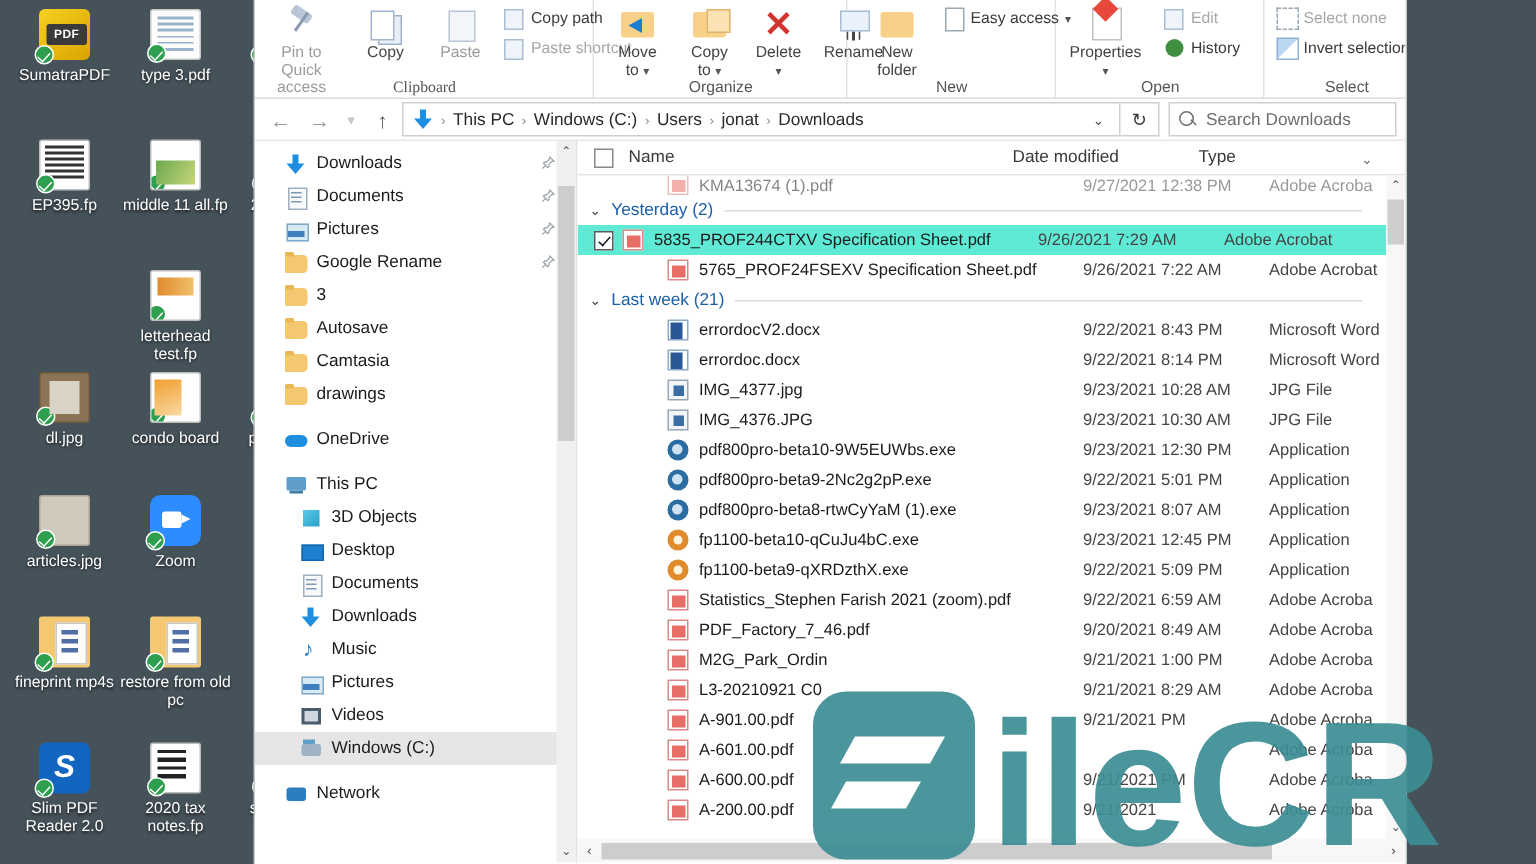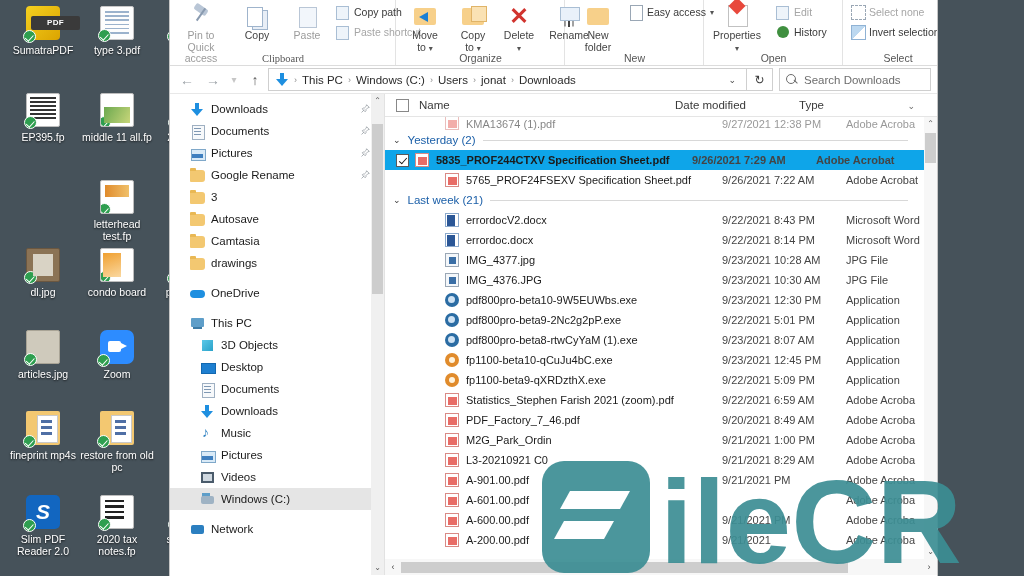--- a/index.html
+++ b/index.html
@@ -43,21 +43,21 @@
   }
   .ico-doc .lines i {
     display: block; height: 1.6px; background: #9bb2cc; margin-bottom: 2.6px;
   }
   .ico-sumatra {
     background: linear-gradient(135deg,#f5d020,#dba400);
     border-radius: 4px;
   }
   .ico-sumatra .pdflabel {
     position:absolute; left:5px; top:10px; font-size:8px; font-weight:bold;
-    color:#fff; background:#3a3a3a; padding:1px 16px; border-radius:2px;
+    color:#fff; background:#3a3a3a; padding:1px 5px; border-radius:2px;
     letter-spacing:.3px; text-shadow:none;
   }
   .ico-color { background:#1e90d8; border-radius:4px; }
   .ico-color::after{content:"";position:absolute;left:7px;top:7px;width:20px;height:20px;
     background:#6fc7f5;border-radius:3px;}
   .ico-ep { background:#fff; border:1px solid #bdbdbd; }
   .ico-ep .bars { position:absolute; inset:3px; }
   .ico-ep .bars i { display:block; height:2px; background:#333; margin-bottom:2px; }
   .ico-photo { background:#fff; border:1px solid #bdbdbd; overflow:hidden;}
   .ico-photo::after{content:"";position:absolute;left:3px;bottom:3px;right:3px;height:16px;
@@ -302,21 +302,21 @@
   .ch-type { flex: 1; }
   .colhead .sortchev {
     position: absolute; right: 22px; top: 7px; color: #6a6a6a; font-size: 9px;
   }
 
   .rows { position: absolute; left: 0; top: 23px; right: 13px; bottom: 16px; overflow: hidden; }
   .row {
     height: 20px; display: flex; align-items: center; font-size: 11px; color: #1b1b1b;
     position: relative;
   }
-  .row.selected { background: #0ea5e9; font-weight: bold; }
+  .row.selected { background: #5eead4; }
   .row .rchk {
     width: 13px; height: 13px; border: 1px solid #5a5a5a; margin-left: 11px; margin-right: 6px;
     background: #fff; flex: none; position: relative; visibility: hidden;
   }
   .row.selected .rchk { visibility: visible; }
   .row .rchk::after {
     content: ""; position: absolute; left: 4px; top: 1px; width: 3px; height: 7px;
     border: solid #1b1b1b; border-width: 0 1.6px 1.6px 0; transform: rotate(42deg);
   }
   .row .spacer30 { width: 30px; flex: none; }

